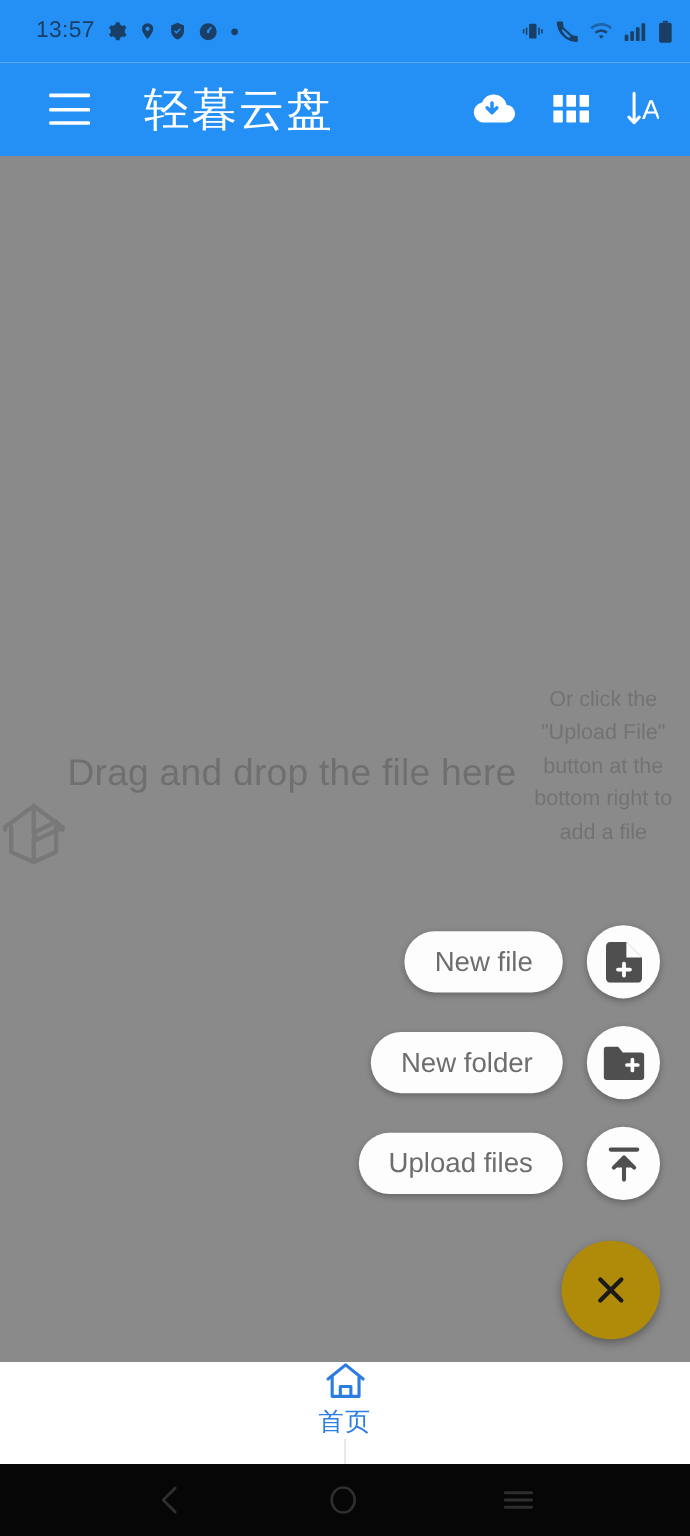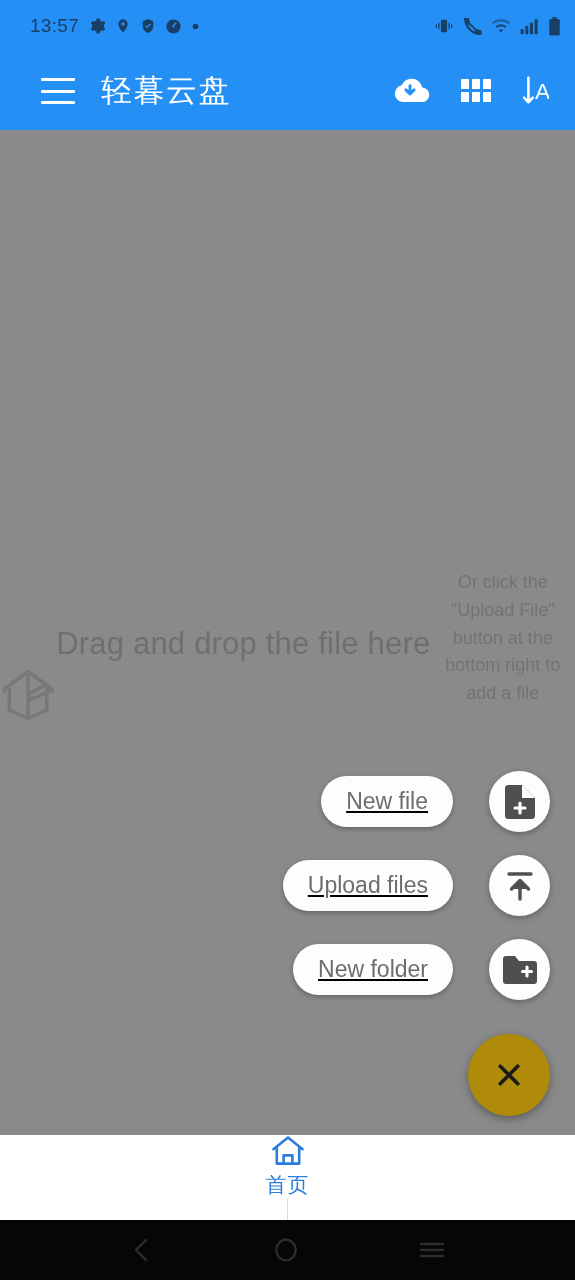--- a/index.html
+++ b/index.html
@@ -42,22 +42,22 @@
     width:34px; height:26px;
     margin-left:41px;
     display:flex; flex-direction:column; justify-content:space-between;
     cursor:pointer;
   }
   #menu-btn span {
     display:block; width:100%; height:3px;
     background:#ffffff; border-radius:1px;
   }
   #app-title {
-    margin-left:26px;
-    color:#ffffff; font-size:31px; letter-spacing:1.5px;
+    margin-left:45px;
+    color:#ffffff; font-size:38px; letter-spacing:1.5px;
     white-space:nowrap;
   }
   #app-actions {
     margin-left:auto; margin-right:26px;
     display:flex; align-items:center; gap:30px;
   }
   .appbar-icon { cursor:pointer; display:block; }
 
   
   #content {
@@ -86,23 +86,22 @@
   }
 
   
   #speed-dial {
     position:absolute; right:25px; bottom:0;
     width:530px;
     display:flex; flex-direction:column; align-items:flex-end;
   }
   .sd-row {
     display:flex; align-items:center; justify-content:flex-end;
-    gap:36px;
+    gap:20px;
     margin-bottom:23px;
-    text-decoration:underline;
   }
   .sd-label {
     background:#fdfdfd;
     color:#6d6d6d;
     font-size:23px;
     padding:12px 25px;
     border-radius:26px;
     box-shadow:0 2px 5px rgba(0,0,0,.28);
     white-space:nowrap;
     cursor:pointer;
@@ -285,40 +284,40 @@
         <div class="sd-mini">
           <svg width="30" height="34" viewBox="0 0 30 34" fill="#4f4f4f">
             <path d="M4 0h13l13 13v17.5a3.5 3.5 0 01-3.5 3.5h-23A3.5 3.5 0 010 30.5v-27A3.5 3.5 0 013.5 0z"></path>
             <path d="M17 0l13 13H17z" fill="#fdfdfd"></path>
             <path d="M15 18v10M10 23h10" stroke="#fdfdfd" stroke-width="3.2" stroke-linecap="round"></path>
           </svg>
         </div>
       </div>
 
       <div class="sd-row">
+        <div class="sd-label">New folder</div>
+        <div class="sd-mini">
+          <svg width="34" height="28" viewBox="0 0 34 28" fill="#4f4f4f">
+            <path d="M3 0h9l4 5h15a3 3 0 013 3v17a3 3 0 01-3 3H3a3 3 0 01-3-3V3a3 3 0 013-3z"></path>
+            <path d="M24 11v9M19.5 15.5h9" stroke="#fdfdfd" stroke-width="3.1" stroke-linecap="round"></path>
+          </svg>
+        </div>
+      </div>
+
+      <div class="sd-row">
         <div class="sd-label">Upload files</div>
         <div class="sd-mini">
           <svg width="30" height="32" viewBox="0 0 30 32" fill="none" stroke="#4f4f4f" stroke-width="3.4" stroke-linecap="round" stroke-linejoin="round">
             <path d="M4 4h22"></path>
             <path d="M15 29V11"></path>
             <path d="M6.5 19L15 10.5L23.5 19" fill="#4f4f4f"></path>
           </svg>
         </div>
       </div>
 
-      <div class="sd-row">
-        <div class="sd-label">New folder</div>
-        <div class="sd-mini">
-          <svg width="34" height="28" viewBox="0 0 34 28" fill="#4f4f4f">
-            <path d="M3 0h9l4 5h15a3 3 0 013 3v17a3 3 0 01-3 3H3a3 3 0 01-3-3V3a3 3 0 013-3z"></path>
-            <path d="M24 11v9M19.5 15.5h9" stroke="#fdfdfd" stroke-width="3.1" stroke-linecap="round"></path>
-          </svg>
-        </div>
-      </div>
-
       <div id="fab-main-row">
         <div id="fab-main">
           <svg width="30" height="30" viewBox="0 0 24 24" fill="none" stroke="#1a1a1a" stroke-width="2.9" stroke-linecap="round">
             <path d="M5 5l14 14M19 5L5 19"></path>
           </svg>
         </div>
       </div>
 
     </div>
   </div>

